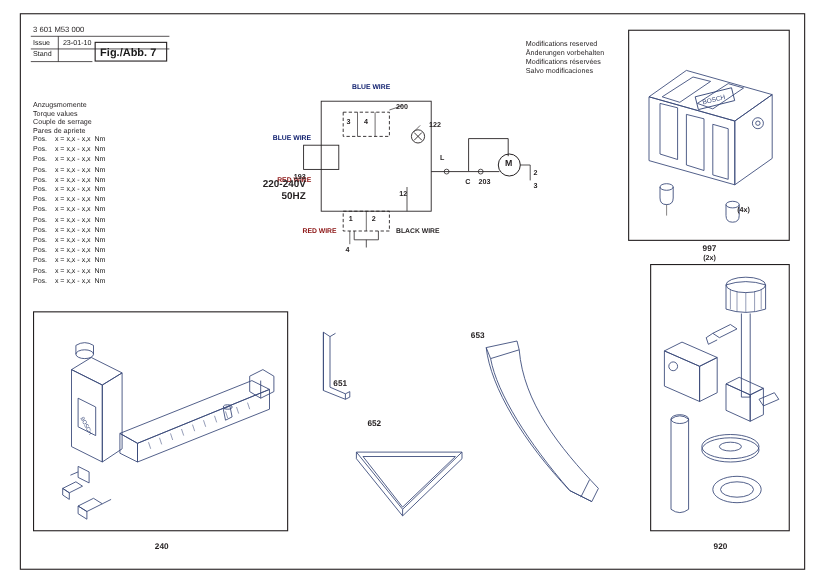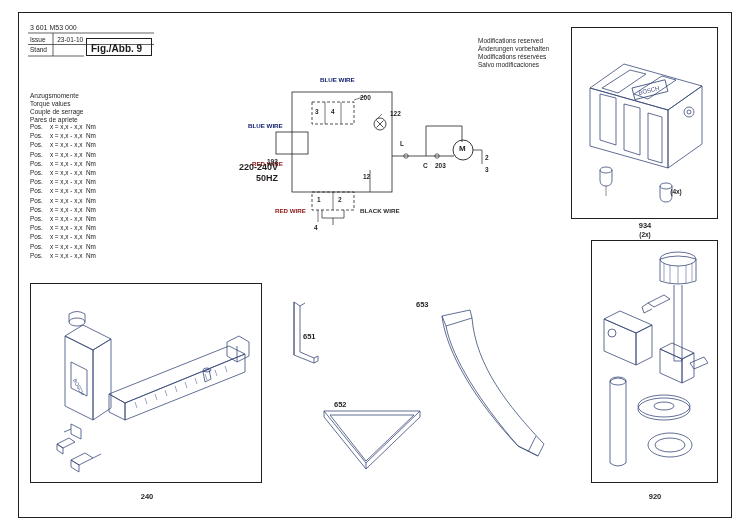--- a/index.html
+++ b/index.html
@@ -55,21 +55,21 @@
   <div class="frame"></div>
 
   <div class="abs txt7" id="hdr-code">3 601 M53 000</div>
   <div class="abs" id="hdr-issue" style="font-size:6.5px;">
     <span>Issue</span>
     <span style="display:inline-block;width:8px;"></span>
     <span>23-01-10</span>
   </div>
   <div class="abs" id="hdr-stand" style="font-size:6.5px;">Stand</div>
   <div class="abs" id="fig-box">
-    <span>Fig./Abb. 9</span>
+    <span>Fig./Abb. 7</span>
   </div>
 
   <svg class="abs" style="left:28px;top:20px;" width="130" height="40">
     <line x1="0" y1="13" x2="126" y2="13" stroke="#231f20" stroke-width="0.7"></line>
     <line x1="0" y1="24.5" x2="126" y2="24.5" stroke="#231f20" stroke-width="0.7"></line>
     <line x1="0" y1="36" x2="56" y2="36" stroke="#231f20" stroke-width="0.7"></line>
     <line x1="25" y1="13" x2="25" y2="36" stroke="#231f20" stroke-width="0.7"></line>
   </svg>
 
   <div class="abs" id="torque-head">
@@ -196,21 +196,21 @@
         <ellipse cx="34" cy="142" rx="6" ry="3"></ellipse>
         <path d="M88 158 L88 168 Q88 174 94 174 Q100 174 100 168 L100 158"></path>
         <ellipse cx="94" cy="158" rx="6" ry="3"></ellipse>
 
         <line x1="34" y1="158" x2="34" y2="168" stroke="#231f20" stroke-width="0.5"></line>
       </g>
       <text x="67" y="67" font-size="6" fill="#3a4a7a" font-family="Liberation Sans, sans-serif" transform="rotate(-14 67 67)">BOSCH</text>
     </svg>
     <div class="subcap" style="left:84px;top:160px;width:40px;">(4x)</div>
   </div>
-  <div class="caption" style="left:620px;top:221px;width:50px;">934</div>
+  <div class="caption" style="left:620px;top:221px;width:50px;">997</div>
   <div class="subcap" style="left:620px;top:231px;width:50px;">(2x)</div>
 
   <div class="abs" id="box-210">
     <svg width="230" height="198">
       <g fill="none" stroke="#3a4a7a" stroke-width="0.8">
 
         <path d="M34 52 L34 122 L62 136 L62 66 Z"></path>
         <path d="M34 52 L52 41 L80 55 L62 66 Z"></path>
         <path d="M62 66 L80 55 L80 124 L62 136 Z"></path>
 
@@ -257,42 +257,42 @@
   <div class="caption" style="left:122px;top:492px;width:50px;">240</div>
 
   <svg class="abs" style="left:288px;top:300px;" width="46" height="72">
     <g fill="none" stroke="#3a4a7a" stroke-width="0.8">
       <path d="M6 2 L12 6 L12 52 L26 58 L26 63 L6 55 Z"></path>
       <path d="M6 2 L6 55"></path>
       <path d="M12 6 L17 3"></path>
       <path d="M26 58 L30 56 L30 61 L26 63"></path>
     </g>
   </svg>
-  <div class="caption" style="left:303px;top:332px;width:40px;text-align:left;">651</div>
+  <div class="caption" style="left:303px;top:344px;width:40px;text-align:left;">651</div>
 
   <svg class="abs" style="left:318px;top:405px;" width="110" height="70">
     <g fill="none" stroke="#3a4a7a" stroke-width="0.8">
       <path d="M6 6 L102 6 L48 58 Z"></path>
       <path d="M6 6 L6 12 L48 64 L102 12 L102 6"></path>
       <path d="M48 58 L48 64"></path>
       <path d="M12 10 L96 10 L48 56 Z"></path>
     </g>
   </svg>
-  <div class="caption" style="left:334px;top:400px;width:40px;text-align:left;">652</div>
+  <div class="caption" style="left:334px;top:380px;width:40px;text-align:left;">652</div>
 
   <svg class="abs" style="left:432px;top:306px;" width="130" height="160">
     <g fill="none" stroke="#3a4a7a" stroke-width="0.8">
       <path d="M10 10 L38 4 L40 12 L14 20 Z"></path>
       <path d="M14 20 C20 52, 48 96, 86 140 L106 150 L112 138 C76 100, 44 60, 40 12"></path>
       <path d="M86 140 L106 150"></path>
       <path d="M96 146 L104 130"></path>
       <path d="M10 10 C14 46, 44 96, 86 140"></path>
     </g>
   </svg>
-  <div class="caption" style="left:416px;top:300px;width:40px;text-align:left;">653</div>
+  <div class="caption" style="left:428px;top:300px;width:40px;text-align:left;">653</div>
 
   <div class="abs" id="box-654">
     <svg width="125" height="241">
       <g fill="none" stroke="#3a4a7a" stroke-width="0.8">
 
         <path d="M68 18 L68 40 Q86 46 104 40 L104 18 Q86 12 68 18 Z"></path>
         <ellipse cx="86" cy="18" rx="18" ry="7"></ellipse>
         <g stroke-width="0.5">
           <line x1="72" y1="22" x2="72" y2="40"></line>
           <line x1="78" y1="24" x2="78" y2="42"></line>

